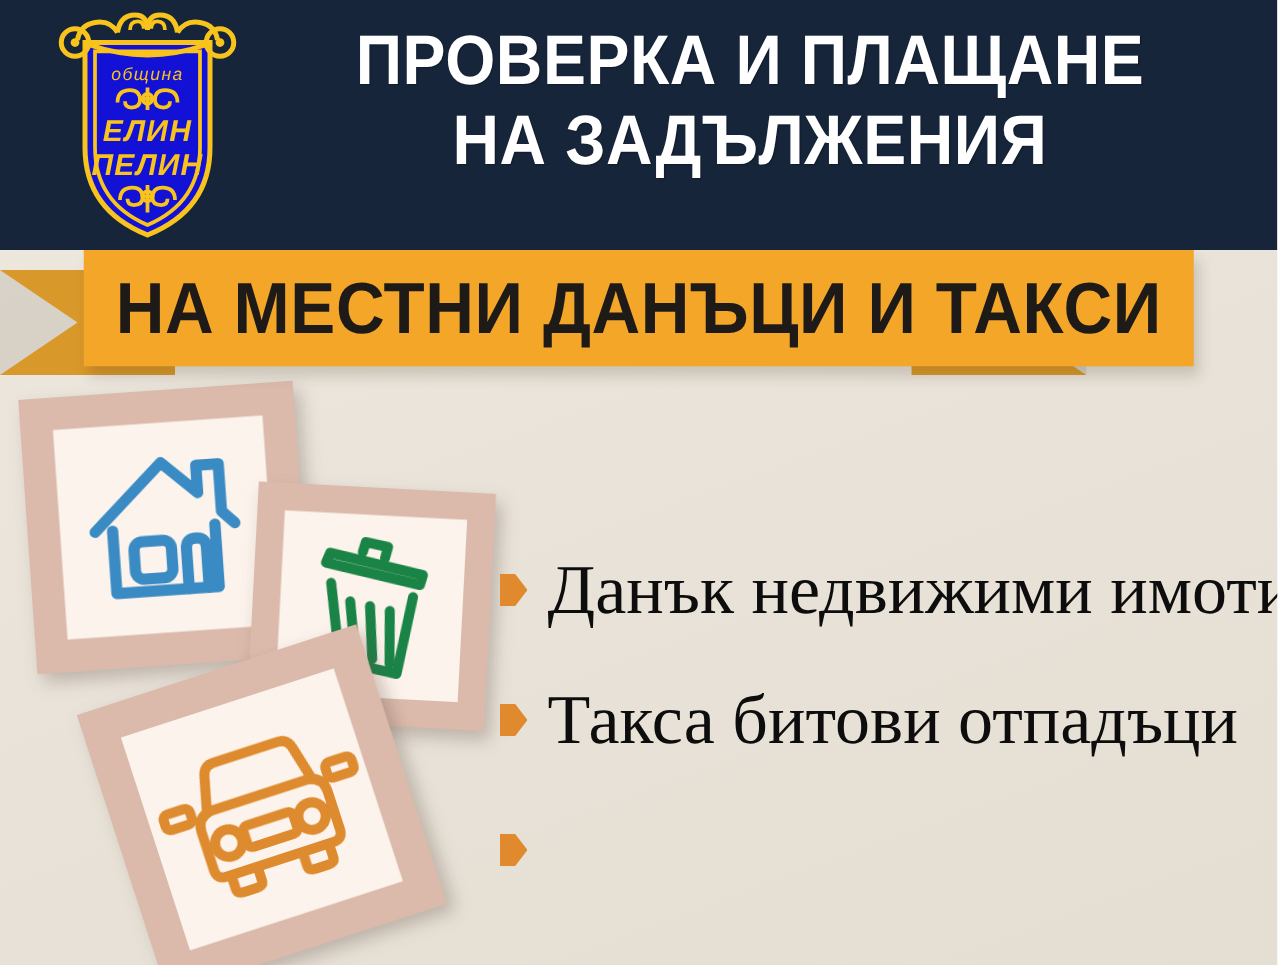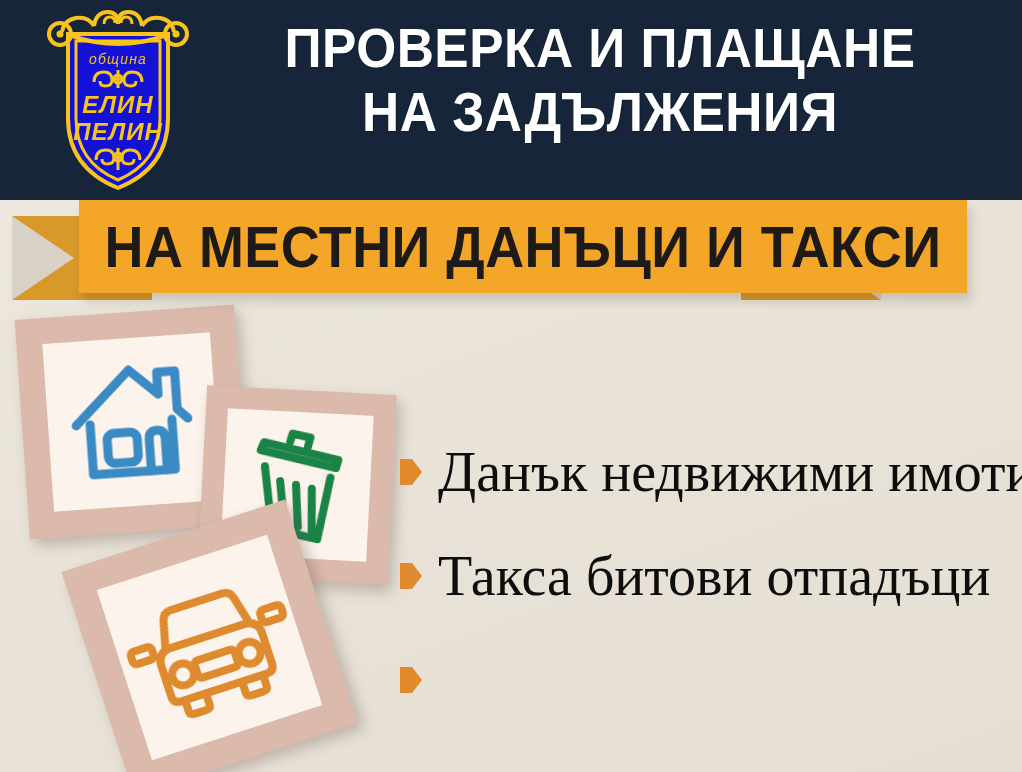--- a/index.html
+++ b/index.html
@@ -51,21 +51,21 @@
     width: 160px;
     height: 186px;
     z-index: 7;
     font-style: italic;
   }
   .logo svg { display: block; }
 
   
   .ribbon-wrap {
     position: absolute;
-    left: 12px;
+    left: 0;
     top: 196px;
     width: 869px;
     height: 110px;
     z-index: 4;
   }
   .ribbon-tail {
     position: absolute;
     top: 20px;
     width: 140px;
     height: 84px;

